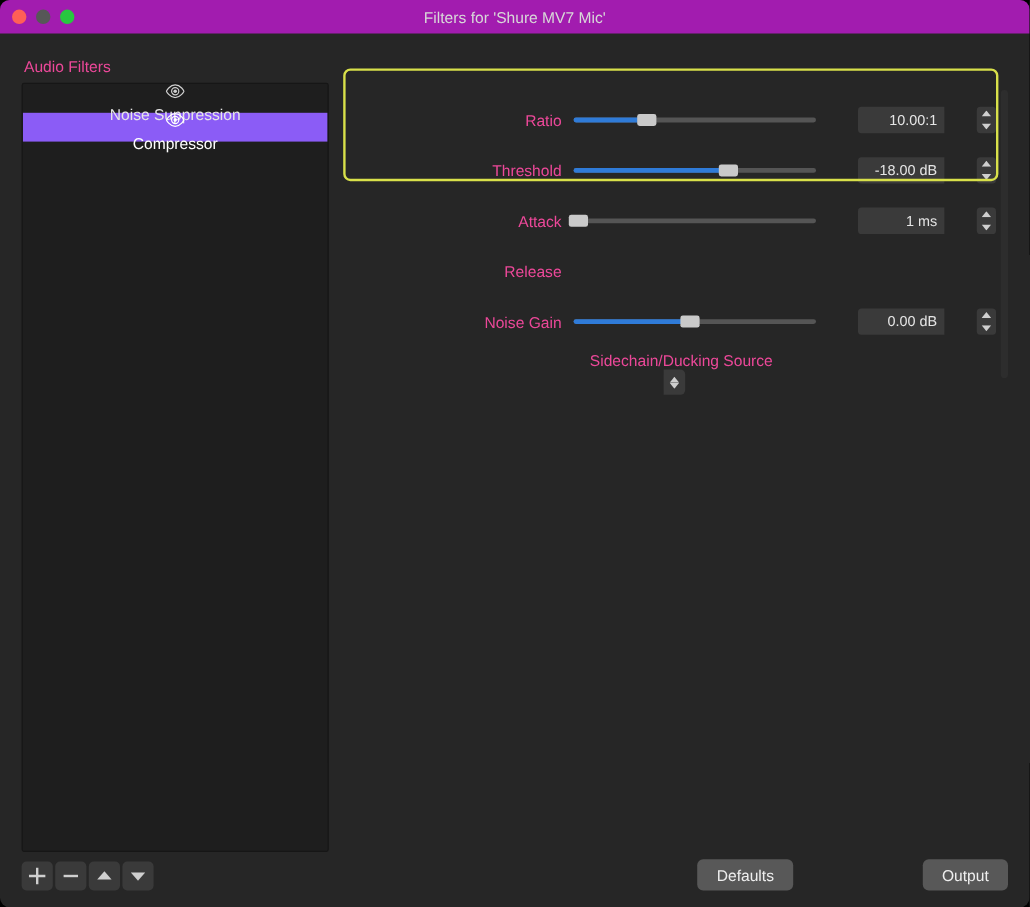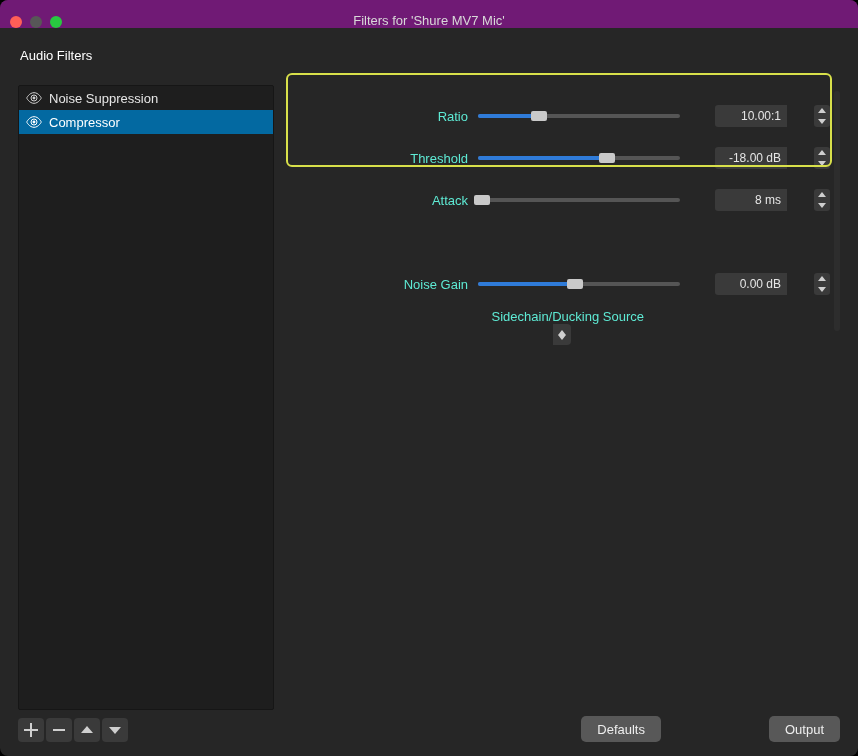--- a/index.html
+++ b/index.html
@@ -2,42 +2,42 @@
 <html><head>
 <meta charset="utf-8">
 <style>
   * { box-sizing: border-box; margin: 0; padding: 0; font-family: -apple-system, "Helvetica Neue", Arial, sans-serif; }
   body { background: #000; width: 858px; height: 756px; overflow: hidden; }
   .window {
     width: 858px; height: 756px; background: #262626; border-radius: 8px;
     display: flex; flex-direction: column; position: relative;
   }
   .titlebar {
-    height: 28px; background: #701a75; border-top-left-radius: 8px; border-top-right-radius: 8px;
-    display: flex; align-items: flex-end; position: relative;
+    height: 28px; background: #a21caf; border-top-left-radius: 8px; border-top-right-radius: 8px;
+    display: flex; align-items: center; position: relative;
   }
   .traffic { display: flex; gap: 8px; margin-left: 10px; }
   .tl { width: 12px; height: 12px; border-radius: 50%; }
   .tl.red { background: #ff5f57; }
   .tl.yel { background: #575757; }
   .tl.grn { background: #28c840; }
   .title { position: absolute; left: 0; right: 0; text-align: center; color: #d8d8d8; font-size: 13px; font-weight: 500; pointer-events: none; }
   .body { flex: 1; display: flex; flex-direction: column; padding: 12px 18px 14px 18px; }
-  .section-label { color: #ffffff; font-size: 13px; margin: 8px 0 22px 2px; }
+  .section-label { color: #ec4899; font-size: 13px; margin: 8px 0 6px 2px; }
   .columns { flex: 1; display: flex; gap: 18px; }
   .sidebar { width: 256px; display: flex; flex-direction: column; }
   .filterlist {
     flex: 1; background: #1e1e1e; border: 1px solid #161616; border-radius: 2px;
     overflow: hidden;
   }
   .filterrow {
     height: 24px; display: flex; align-items: center; gap: 6px; padding: 0 6px;
-    color: #e6e6e6; font-size: 13px; cursor: default;
-  }
-  .filterrow.selected { background: #0369a1; color: #fff; }
+    color: #e6e6e6; font-size: 13px; cursor: default; flex-direction: column;
+  }
+  .filterrow.selected { background: #8b5cf6; color: #fff; }
   .eye { width: 18px; height: 14px; display: flex; align-items: center; justify-content: center; }
   .eye svg { width: 16px; height: 12px; }
   .listbtns { display: flex; gap: 2px; margin-top: 8px; }
   .iconbtn {
     width: 26px; height: 24px; background: #3a3a3a; border-radius: 4px;
     display: flex; align-items: center; justify-content: center; color: #d8d8d8;
     cursor: default;
   }
   .iconbtn svg { width: 14px; height: 14px; }
   .panel { flex: 1; display: flex; flex-direction: column; }
@@ -46,21 +46,21 @@
     position: absolute;
     left: -6px; right: -2px;
     top: -12px; height: 94px;
     border: 2px solid #d8e04a;
     border-radius: 6px;
     pointer-events: none;
   }
   .control-row {
     display: flex; align-items: center; height: 42px;
   }
-  .ctl-label { width: 186px; text-align: right; padding-right: 10px; color: #5eead4; font-size: 13px; }
+  .ctl-label { width: 186px; text-align: right; padding-right: 10px; color: #ec4899; font-size: 13px; }
   .slider-wrap { flex: 1; display: flex; align-items: center; gap: 25px; }
   .slider {
     flex: 1; height: 16px; position: relative;
   }
   .track {
     position: absolute; left: 0; right: 0; top: 50%; transform: translateY(-50%);
     height: 4px; background: #555; border-radius: 2px;
   }
   .fill {
     position: absolute; left: 0; top: 50%; transform: translateY(-50%);
@@ -221,37 +221,38 @@
             </div>
 
             <div class="control-row">
               <div class="ctl-label">Attack</div>
               <div class="slider-wrap">
                 <div class="slider">
                   <div class="track"></div>
                     <div class="fill" style="width:2%"></div>
                     <div class="thumb" style="left:2%"></div>
                 </div>
-                <div class="valuebox">8 ms</div>
+                <div class="valuebox">1 ms</div>
                 <div class="stepper">
                   <div>
                       <svg viewBox="0 0 8 5">
                         <path d="M4 0l4 5H0z"></path>
                       </svg>
                     </div>
                   <div>
                       <svg viewBox="0 0 8 5">
                         <path d="M4 5L0 0h8z"></path>
                       </svg>
                     </div>
                 </div>
               </div>
             </div>
 
             <div class="control-row">
+              <div class="ctl-label">Release</div>
             </div>
 
             <div class="control-row">
               <div class="ctl-label">Noise Gain</div>
               <div class="slider-wrap">
                 <div class="slider">
                   <div class="track"></div>
                     <div class="fill" style="width:48%"></div>
                     <div class="thumb" style="left:48%"></div>
                 </div>

